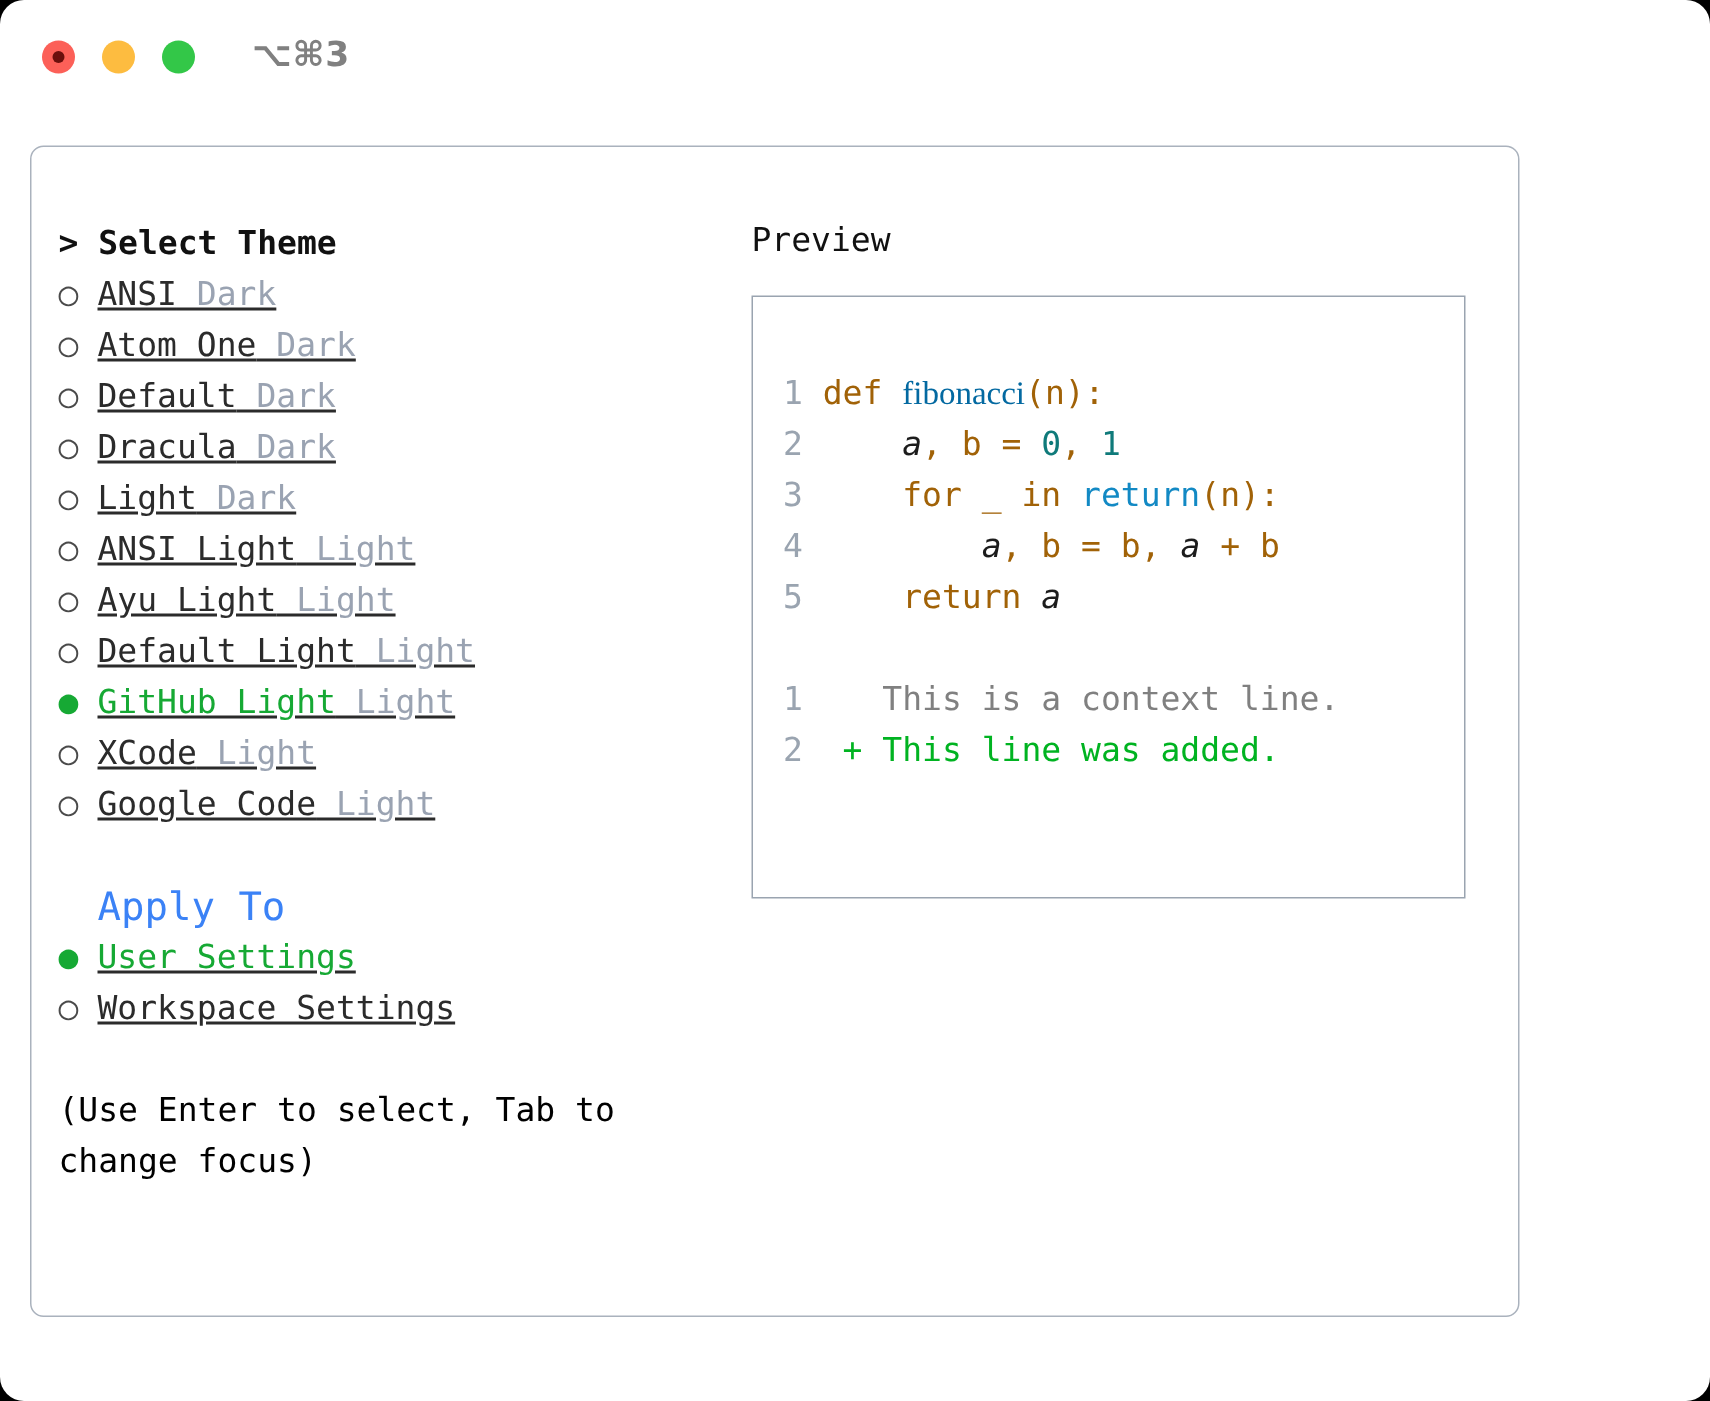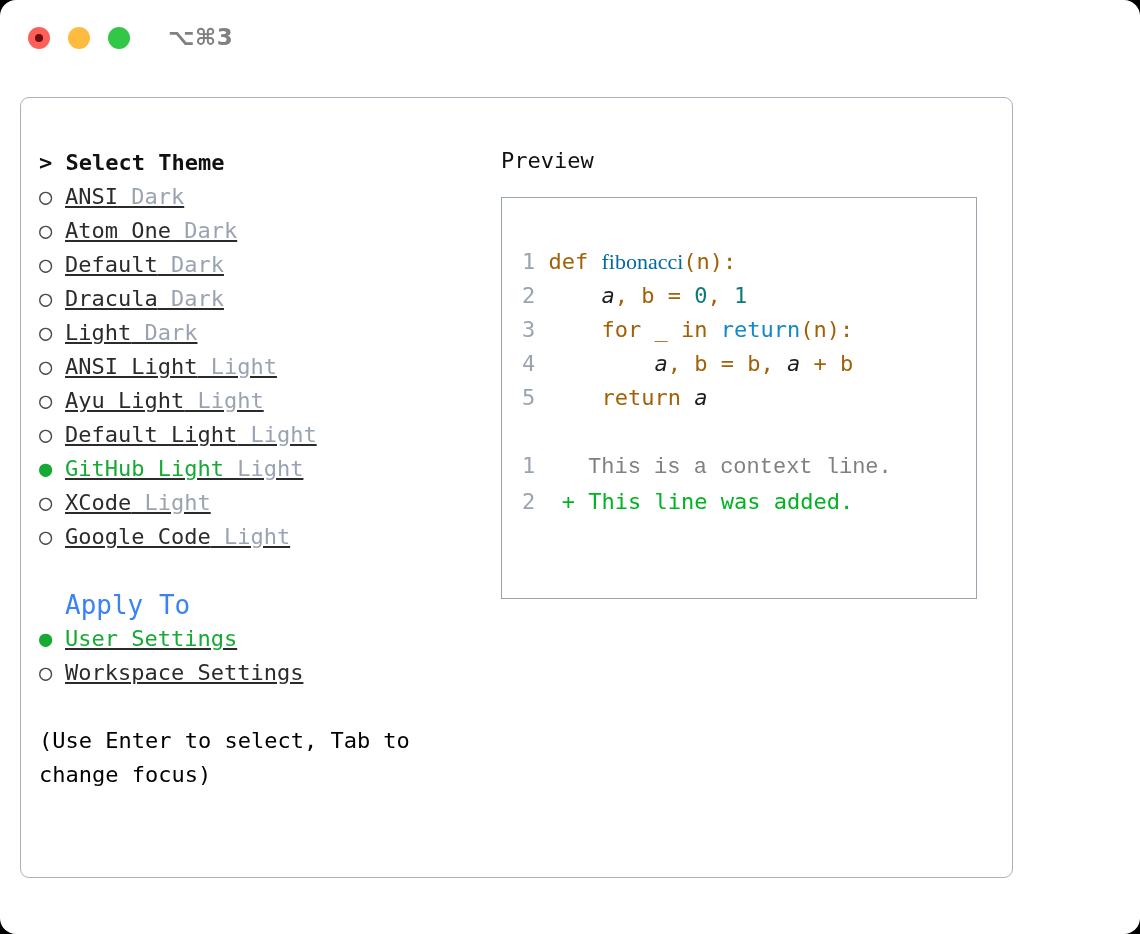--- a/index.html
+++ b/index.html
@@ -149,21 +149,21 @@
     line-height: 34px;
     white-space: pre;
     color: #1c1c1c;
   }
   .lnum { color: #9aa4b0; }
   .kw   { color: #a16207; }
   .fn   { color: #0369a1; font-family: Liberation Serif, serif; }
   .num  { color: #0f7a7a; }
   .bif  { color: #1289c4; }
   .var  { color: #1c1c1c; font-style: italic; }
-  .ctx  { color: #808080; font-family: Liberation Mono, monospace; }
+  .ctx  { color: #808080; }
   .del  { color: #cc1212; }
   .add  { color: #00b321; }
   .blank-line { height: 34px; }
 </style>
 </head>
 <body>
 
 <div class="window">
 
   <div class="titlebar">

